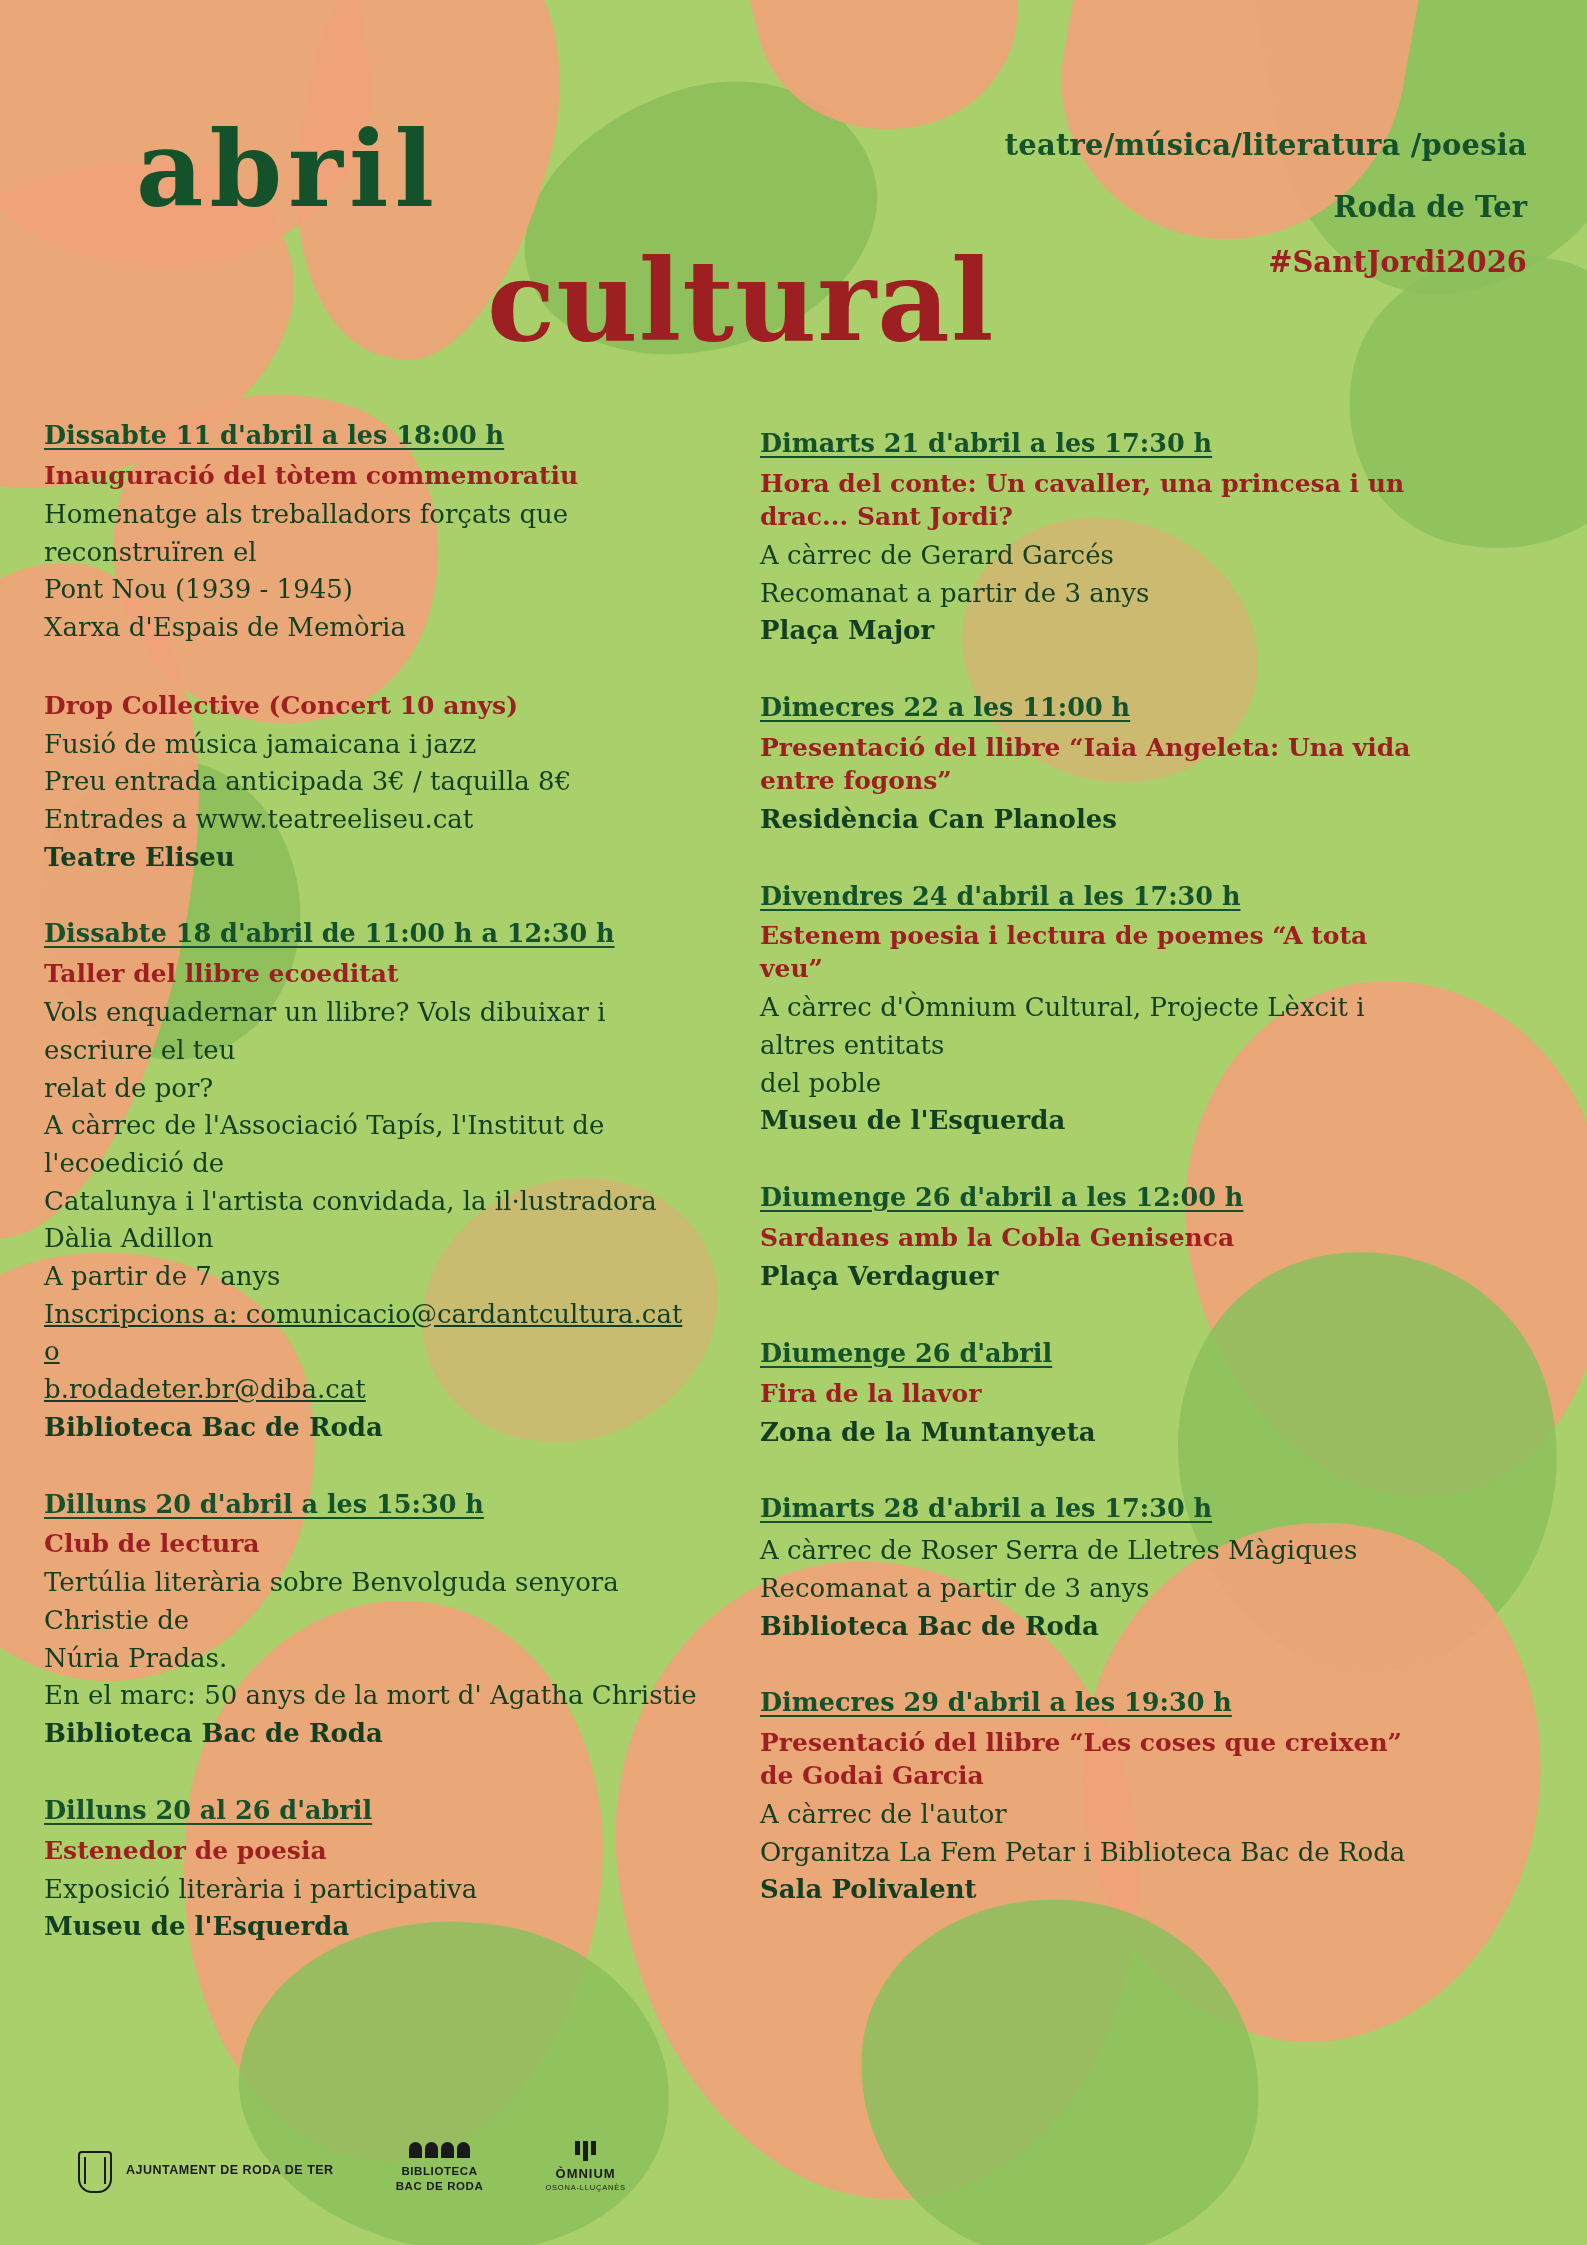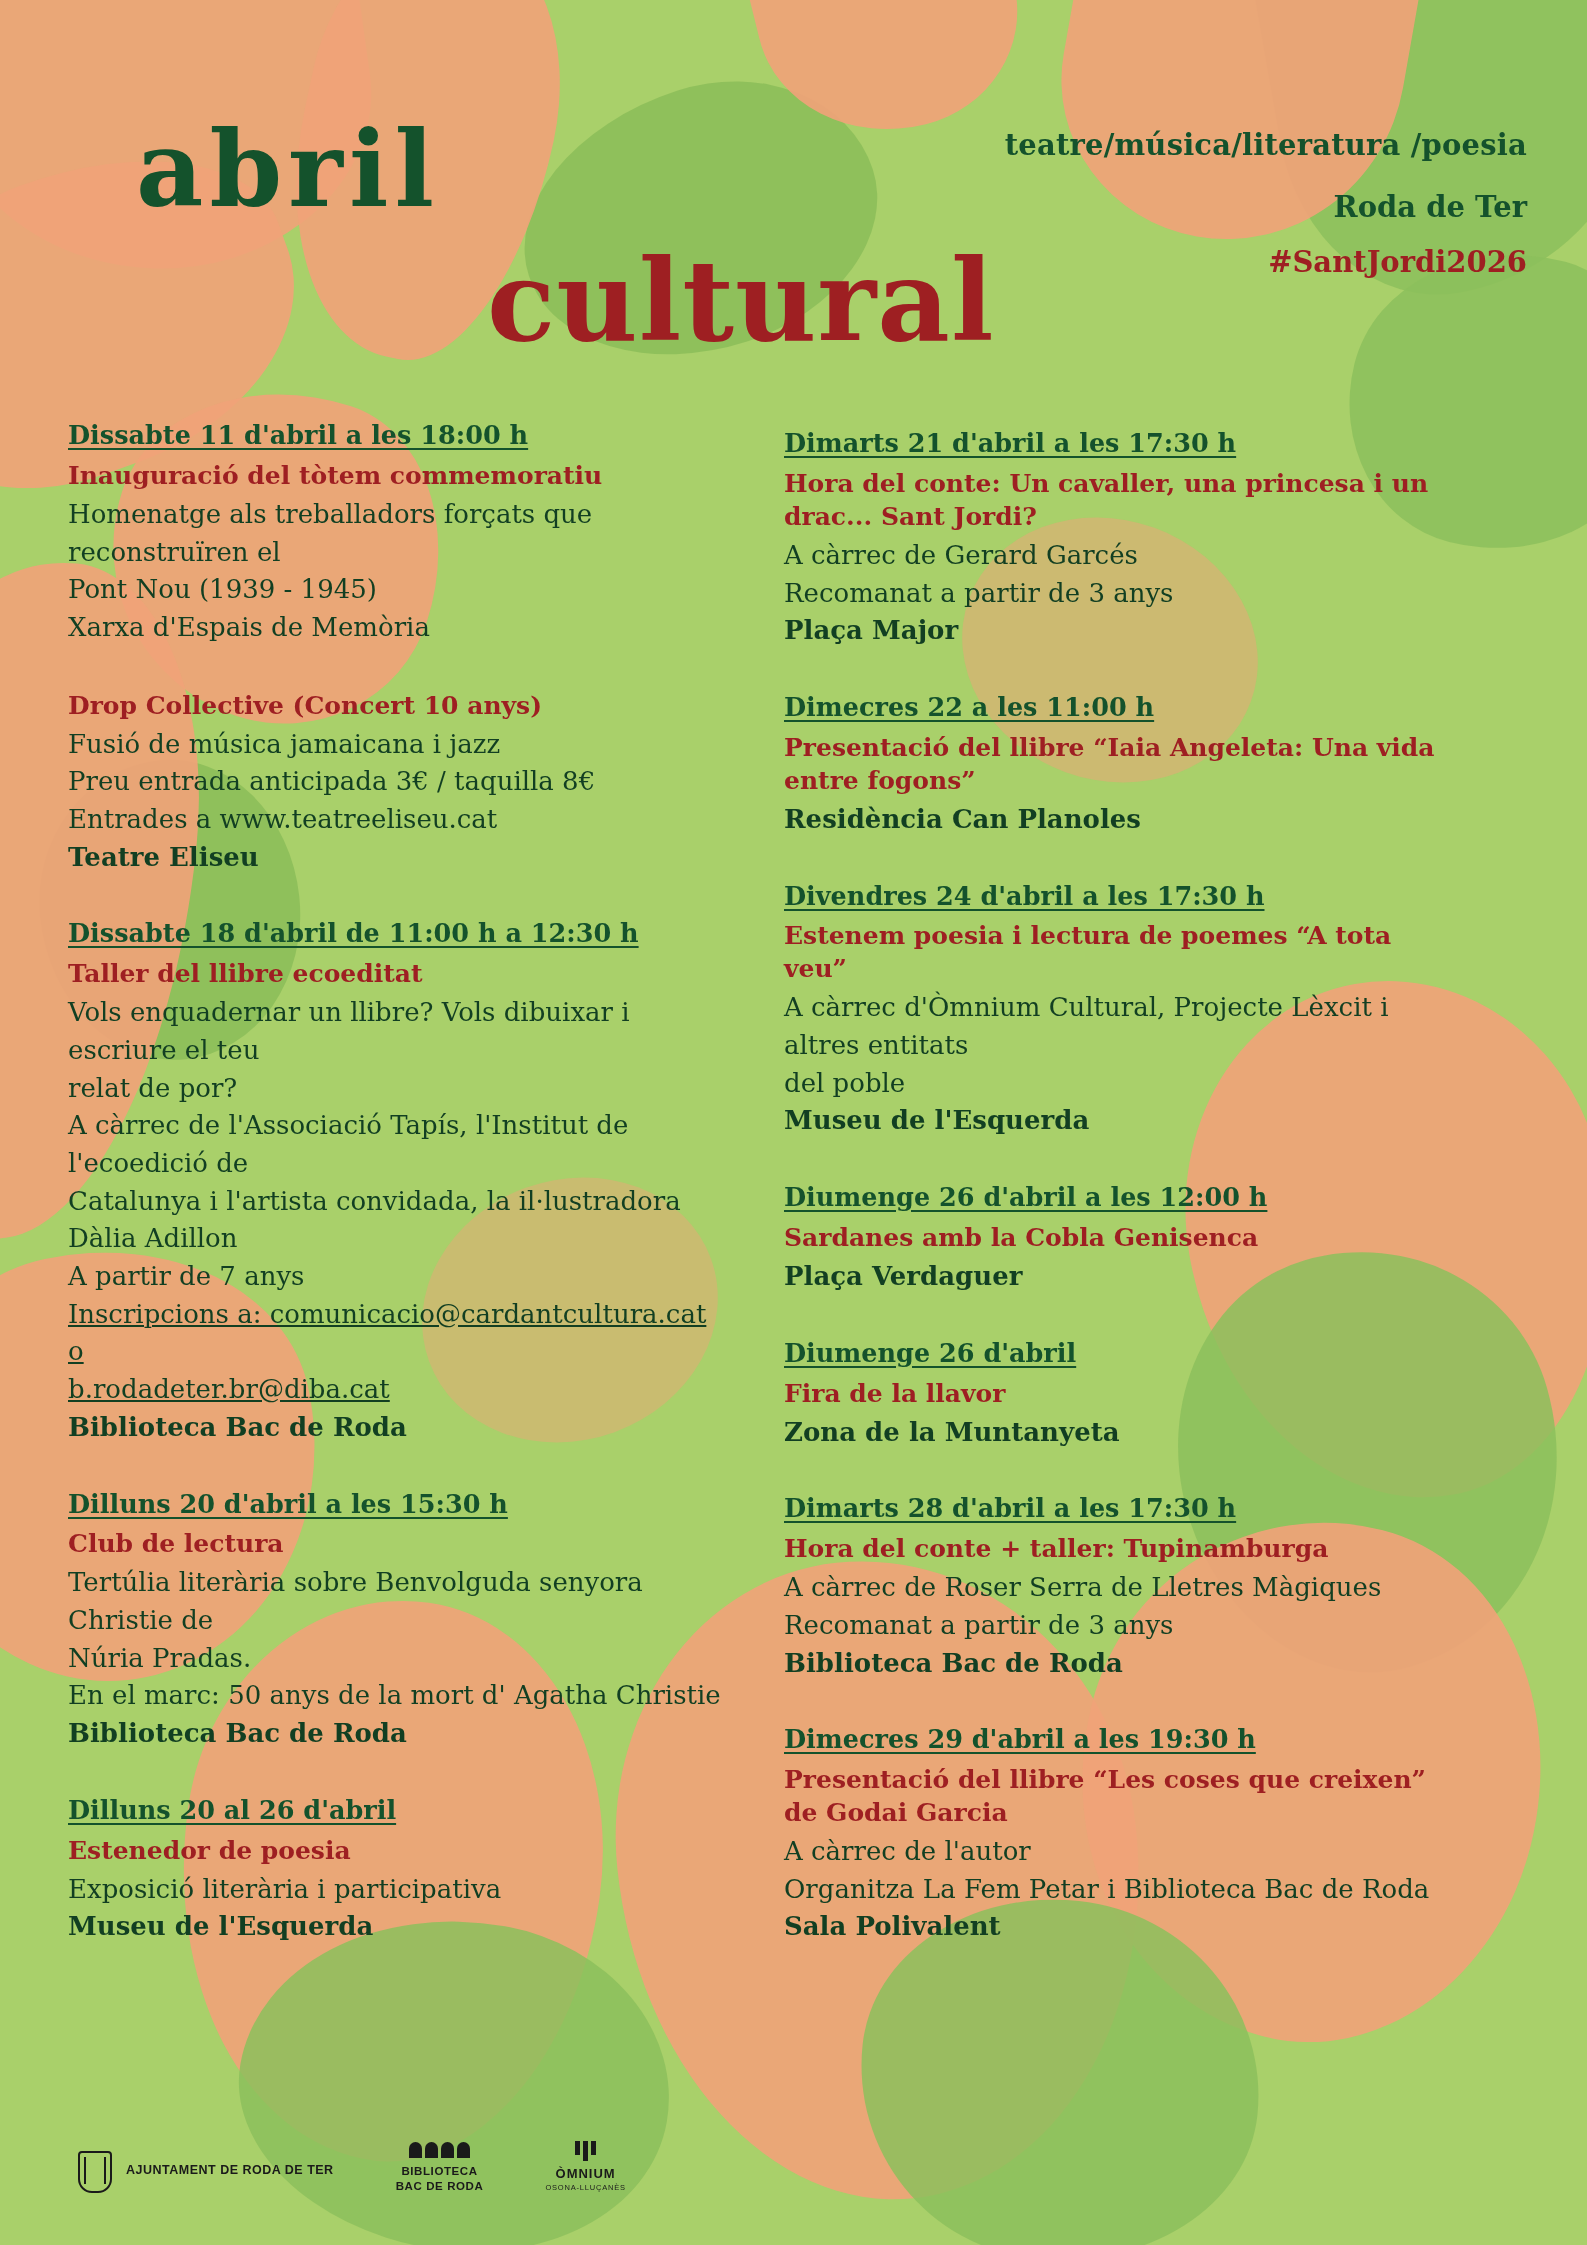--- a/index.html
+++ b/index.html
@@ -125,21 +125,21 @@
     font-size: 29px;
     color: #9e1f22;
   }
 
   
   .columns {
     position: relative;
     z-index: 3;
     display: flex;
     gap: 56px;
-    padding: 0 68px;
+    padding: 0 44px;
     box-sizing: border-box;
   }
   .col { width: 660px; }
   .col-right { padding-top: 8px; }
 
   .event { margin-bottom: 42px; }
   .ev-date {
     font-family: "DejaVu Serif", serif;
     font-weight: bold;
     font-size: 25.5px;
@@ -351,21 +351,20 @@
       <div class="event">
         <div class="ev-date">Diumenge 26 d'abril</div>
         <div class="ev-title">Fira de la llavor</div>
         <div class="ev-lines">
           <p class="ev-line bold">Zona de la Muntanyeta</p>
         </div>
       </div>
 
       <div class="event">
         <div class="ev-date">Dimarts 28 d'abril a les 17:30 h</div>
-        <div class="ev-title">Hora del conte + taller: Tupinamburga</div>
         <div class="ev-lines">
           <p class="ev-line">A càrrec de Roser Serra de Lletres Màgiques</p>
           <p class="ev-line">Recomanat a partir de 3 anys</p>
           <p class="ev-line bold">Biblioteca Bac de Roda</p>
         </div>
       </div>
 
       <div class="event">
         <div class="ev-date">Dimecres 29 d'abril a les 19:30 h</div>
         <div class="ev-title">Presentació del llibre “Les coses que creixen” de Godai Garcia</div>

